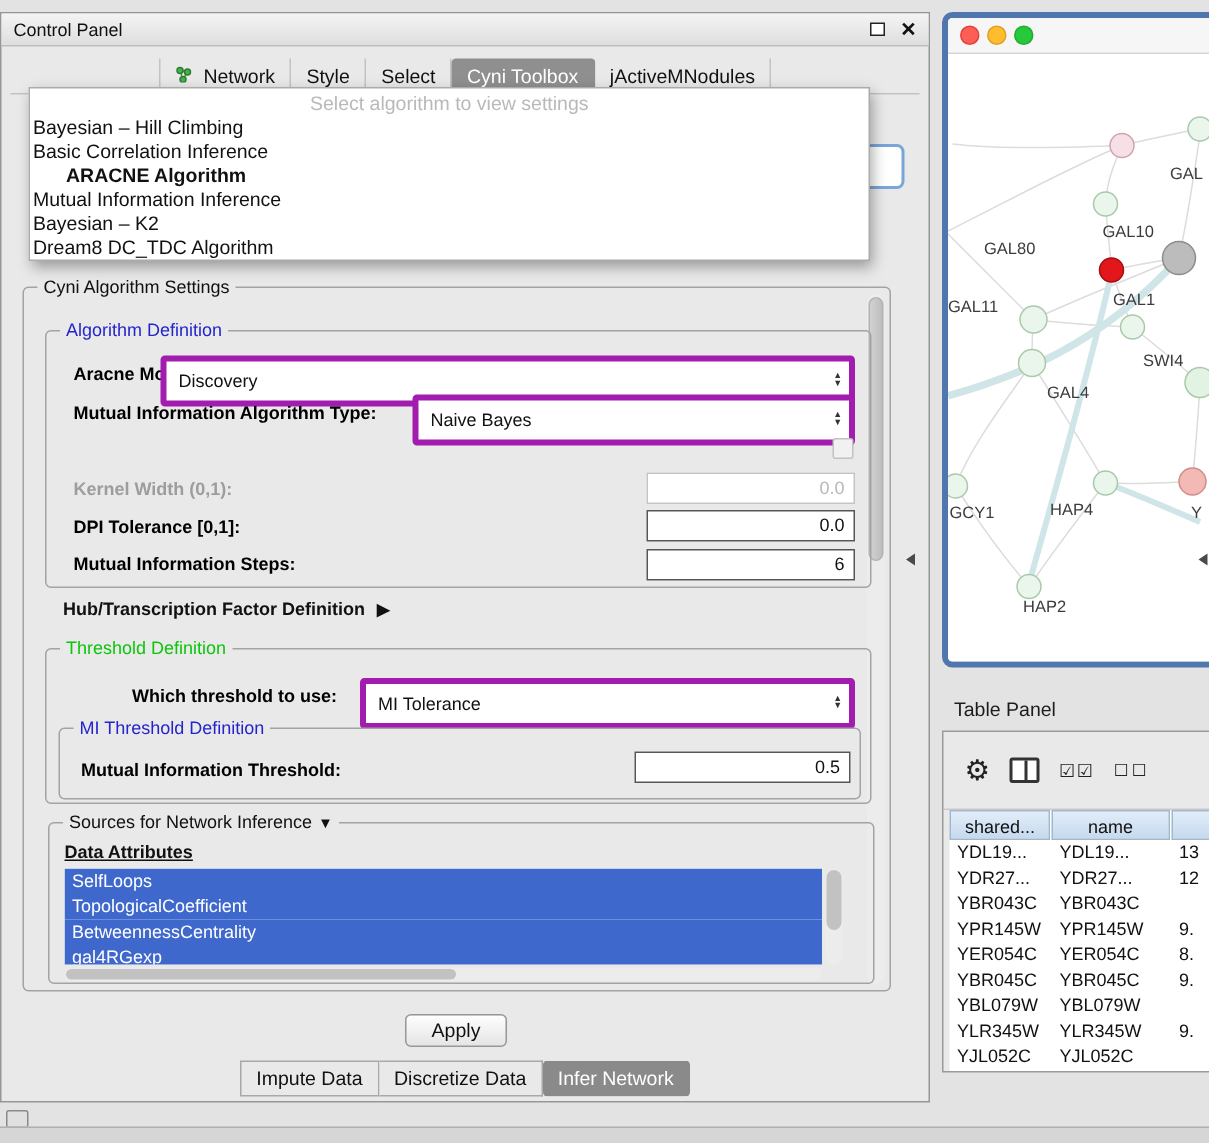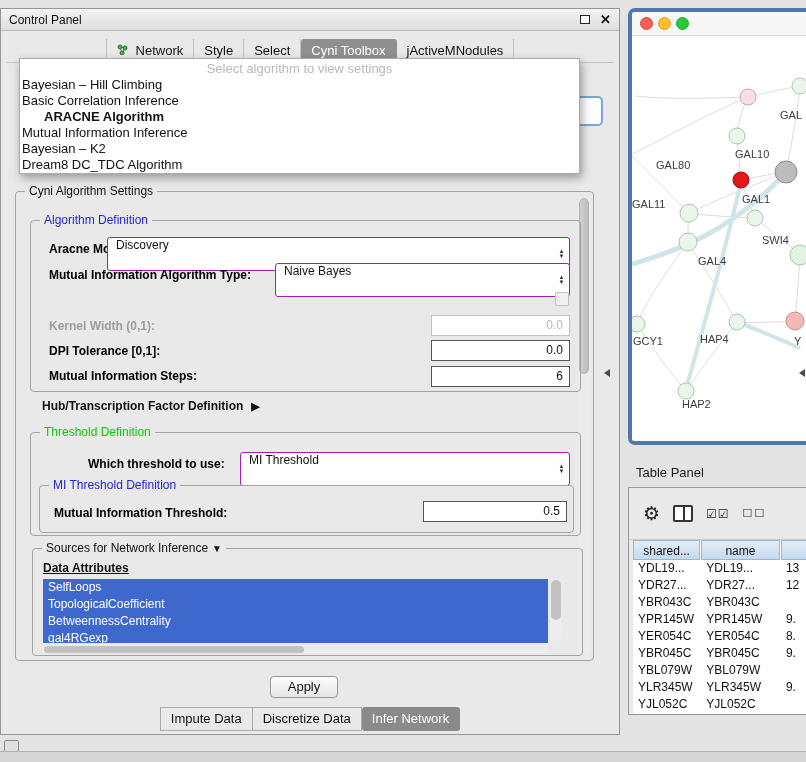--- a/index.html
+++ b/index.html
@@ -54,22 +54,22 @@
   }
   .legend.blue { color:#2525cd; }
   .legend.green { color:#0cc50c; }
   #settings-group { left:14px; top:182px; width:579px; height:470px;padding-left:15px; }
   .vscroll { position:absolute; right:3px; top:4px; width:12px; height:460px; background:#ececec; border-radius:6px; }
   .vscroll .thumb { position:absolute; left:1px; top:2px; width:10px; height:176px; background:linear-gradient(90deg,#d2d2d2,#bdbdbd); border-radius:6px; border:1px solid #b3b3b3; }
   #alg-group { left:14px; top:28px; width:551px; height:172px; }
   .flabel { position:absolute; font-weight:bold; color:#000; white-space:nowrap; }
   .flabel.disabled { color:#9d9d9d; }
   .combo {
-    position:absolute; height:34px; background:#fff; border:1px solid #a21caf; border-radius:3px;
-    display:flex; 
+    position:absolute; height:34px; background:#fff; border:4px solid #a21caf; border-radius:3px;
+    display:flex; align-items:center;
   }
   .combo .val { flex:1; padding-left:8px; }
   .combo .stepper { width:15px; display:flex; flex-direction:column; align-items:center; justify-content:center; font-size:6px; line-height:5px; color:#333; }
   .tinput {
     position:absolute; height:21px; background:#fff; border:1px solid #565656;
     text-align:right; padding:0 6px; line-height:19px;
   }
   .tinput.disabled { border-color:#c4c4c4; color:#b8b8b8; }
   .checkbox { position:absolute; width:14px; height:14px; border:1px solid #c2c2c2; background:#f1f1f1; border-radius:2px; }
   .hub-row { position:absolute; left:26px; top:207px; font-weight:bold; display:flex; align-items:center; gap:8px; }
@@ -227,21 +227,21 @@
     <div class="hub-row">
       <span>Hub/Transcription Factor Definition</span>
       <span class="tri-right">▶</span>
     </div>
 
     <div class="group" id="threshold-group">
       <span class="legend green">Threshold Definition</span>
 
       <span class="flabel" style="left:57px; top:24px;">Which threshold to use:</span>
       <div class="combo" style="left:209px; top:19px; width:330px;">
-        <span class="val">MI Threshold</span>
+        <span class="val">MI Tolerance</span>
         <span class="stepper">
             <span>▲</span>
             <span>▼</span>
           </span>
       </div>
 
       <div class="group" id="mi-subgroup">
         <span class="legend blue">MI Threshold Definition</span>
         <span class="flabel" style="left:14px; top:20px;">Mutual Information Threshold:</span>
         <div class="tinput" style="left:383px; top:15px; width:144px;">0.5</div>

